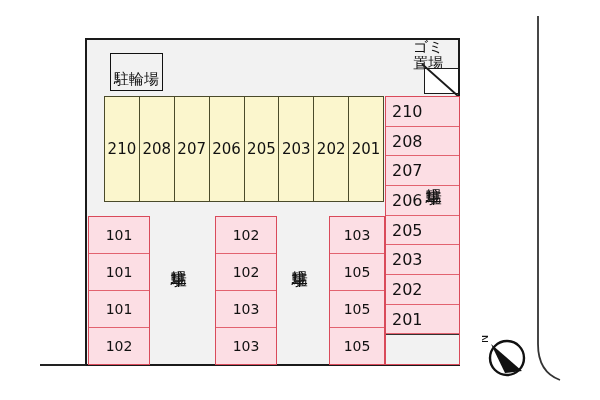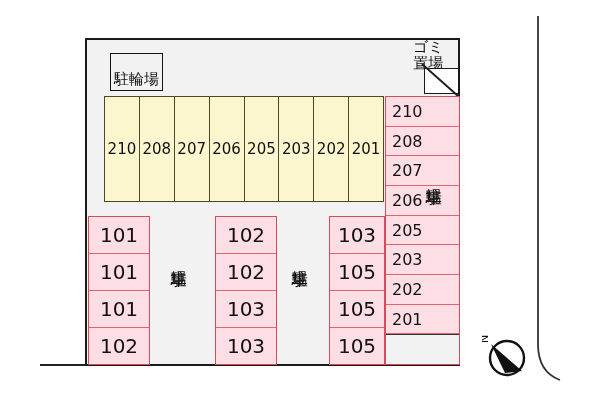--- a/index.html
+++ b/index.html
@@ -97,21 +97,21 @@
     display: flex;
     flex-direction: column;
   }
   .stall-col .stall {
     flex: 1 1 0;
     box-sizing: border-box;
     border-bottom: 1.4px solid #e2626f;
     display: flex;
     align-items: center;
     justify-content: center;
-    font-size: 20px;
+    font-size: 14px;
     color: #111;
   }
   .stall-col .stall:last-child { border-bottom: none; }
   .stall-col .stall.blank { background: #f2f2f2; }
 
   #col-left   { left: 88px;  top: 216px; width: 62px;  height: 149px; }
   #col-mid    { left: 215px; top: 216px; width: 62px;  height: 149px; }
   #col-third  { left: 329px; top: 216px; width: 56px;  height: 149px; }
   #col-right  { left: 385px; top: 96px;  width: 75px;  height: 269px; }
 

